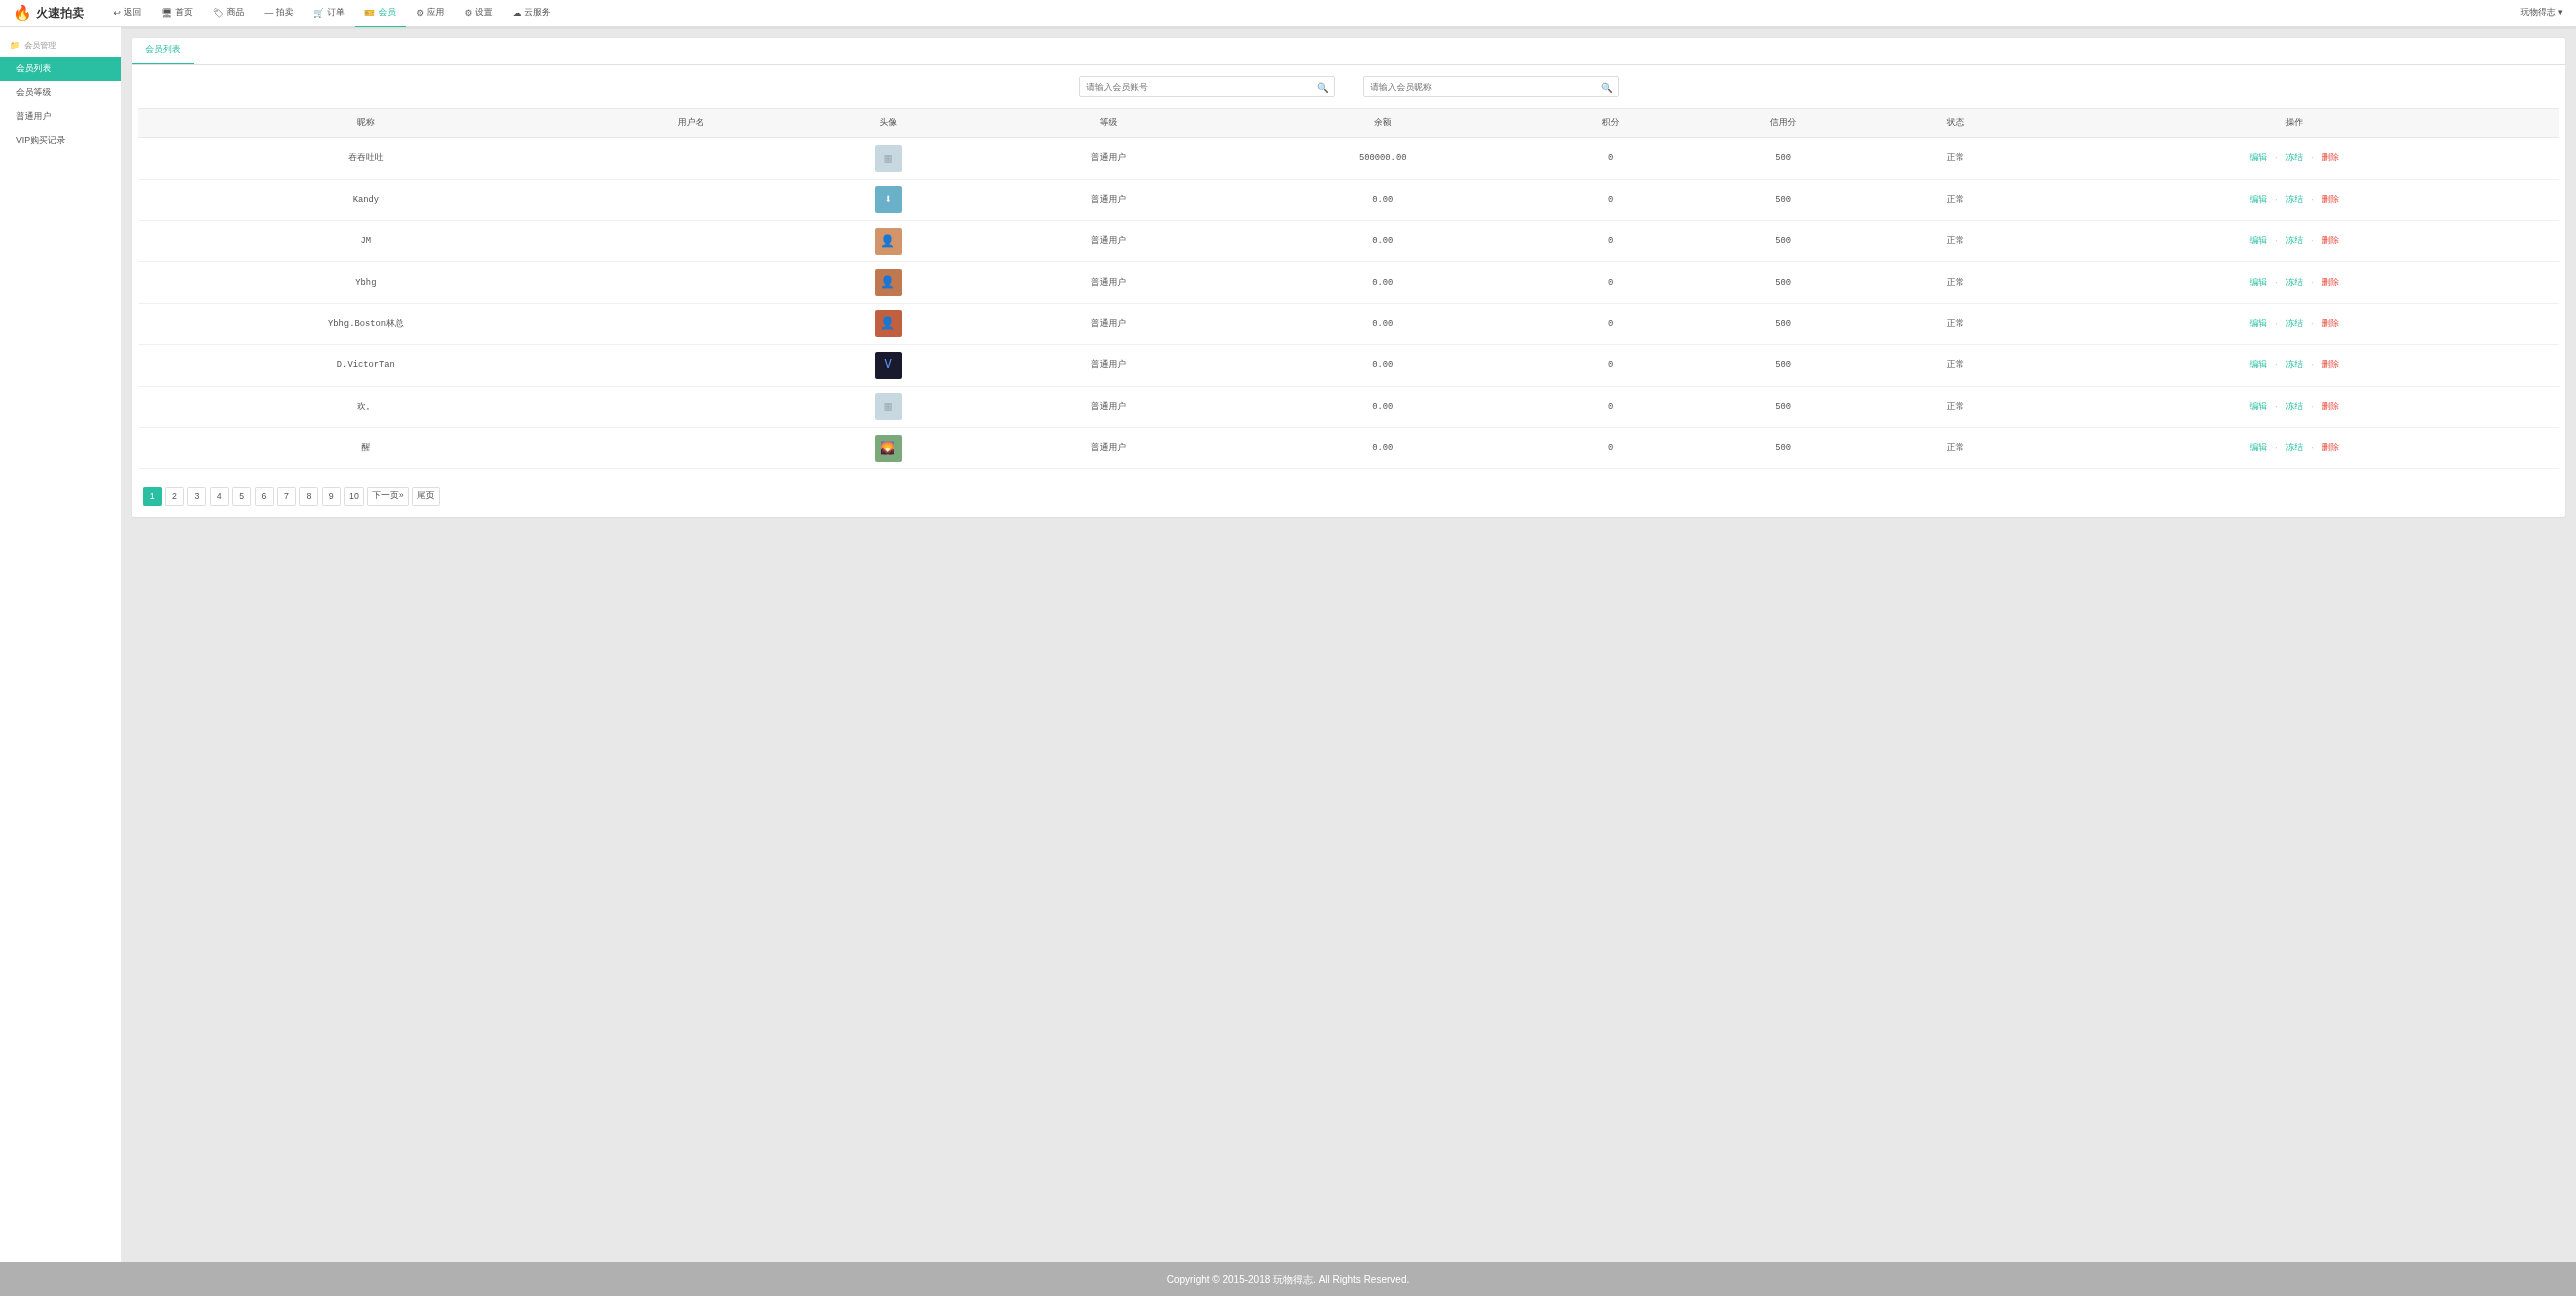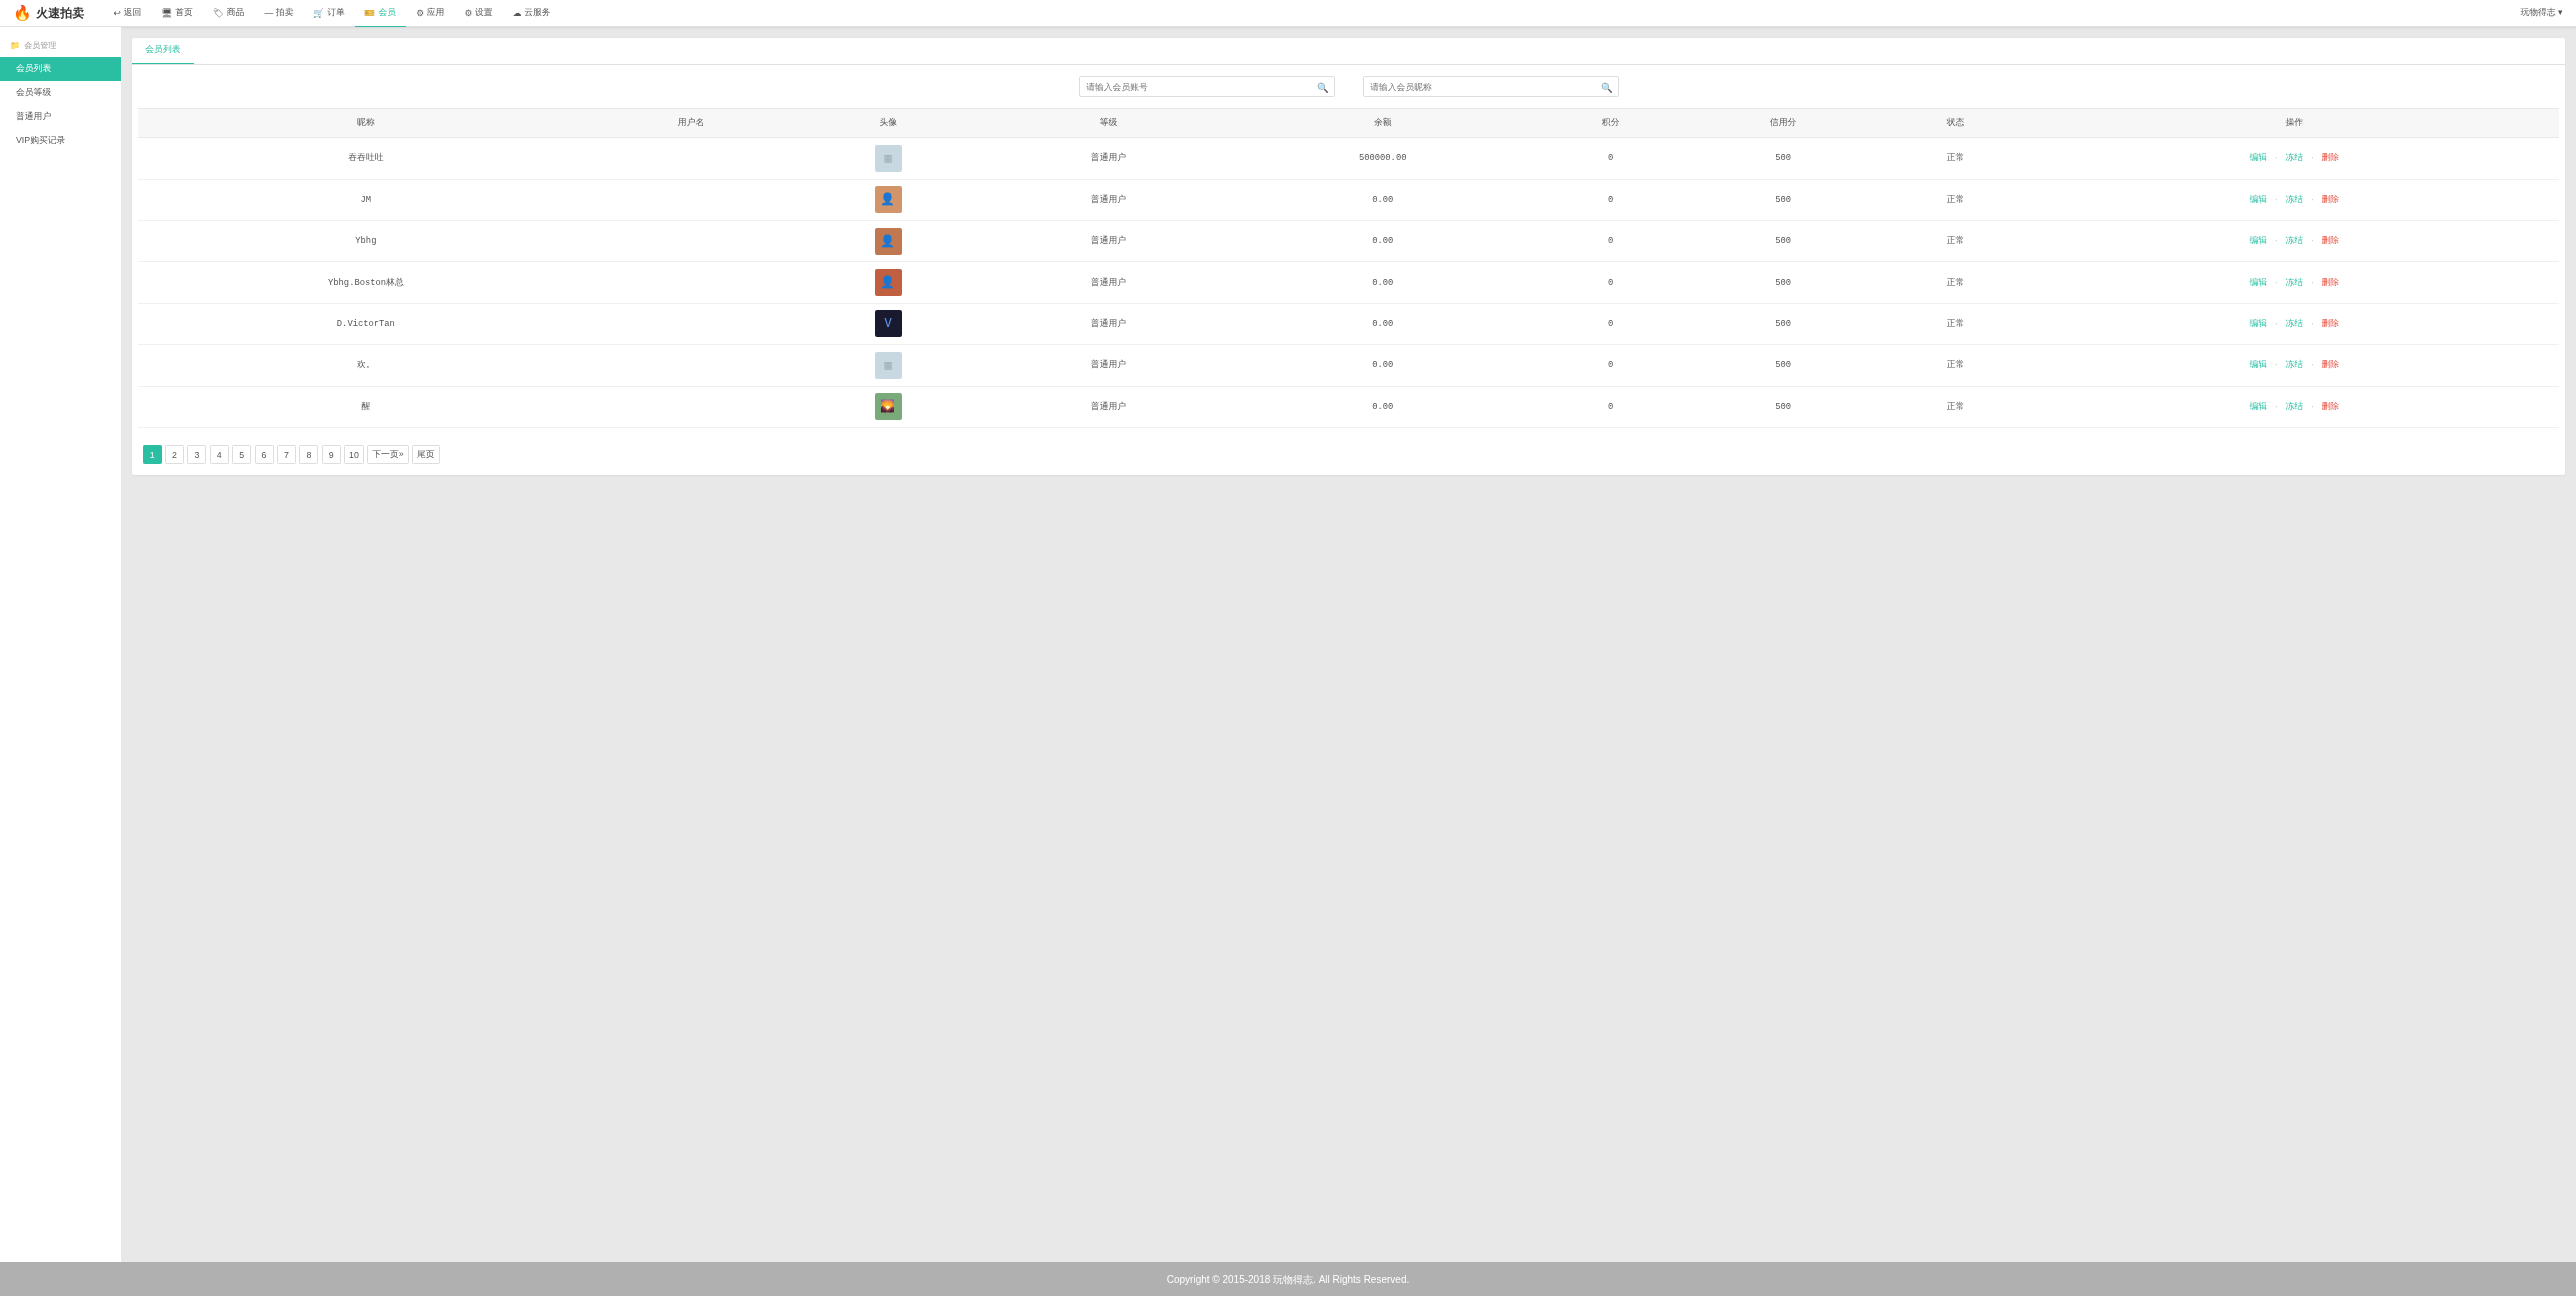--- a/index.html
+++ b/index.html
@@ -348,20 +348,39 @@
       <td>正常</td>
       <td class="actions">
         <a>编辑</a>
         <span class="sep">·</span>
         <a>冻结</a>
         <span class="sep">·</span>
         <a style="color:#e74c3c;">删除</a>
       </td>
     </tr>
               <tr>
+      <td>Kandy</td>
+      <td></td>
+      <td>
+        <div class="avatar-cell" style="background:#6ab0c8; color:#fff;">⬇</div>
+      </td>
+      <td>普通用户</td>
+      <td>0.00</td>
+      <td>0</td>
+      <td>500</td>
+      <td>正常</td>
+      <td class="actions">
+        <a>编辑</a>
+        <span class="sep">·</span>
+        <a>冻结</a>
+        <span class="sep">·</span>
+        <a style="color:#e74c3c;">删除</a>
+      </td>
+    </tr>
+              <tr>
       <td>JM</td>
       <td></td>
       <td>
         <div class="avatar-cell" style="background:#d2956a; color:#fff;">👤</div>
       </td>
       <td>普通用户</td>
       <td>0.00</td>
       <td>0</td>
       <td>500</td>
       <td>正常</td>

